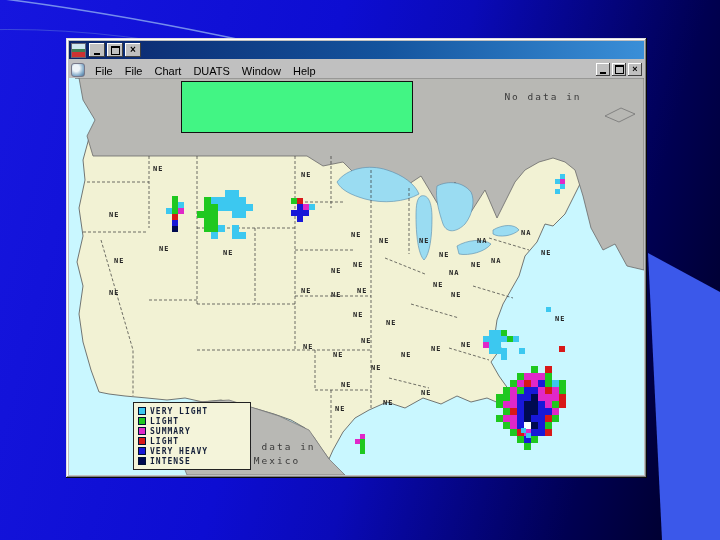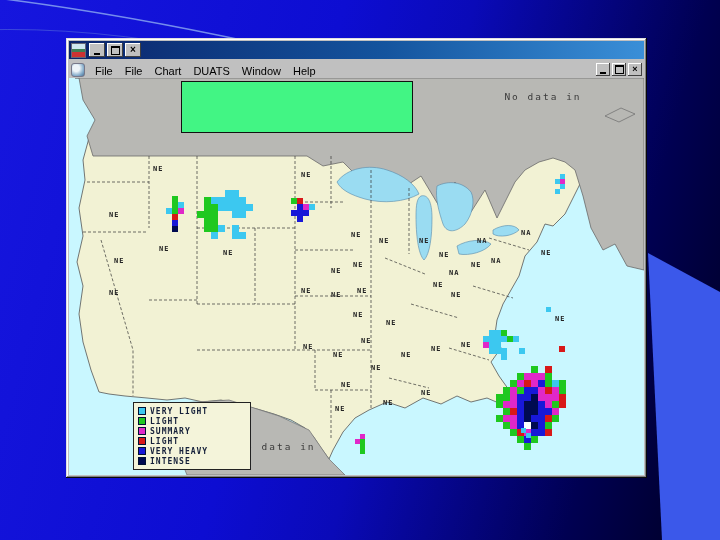--- a/index.html
+++ b/index.html
@@ -148,20 +148,21 @@
       </svg>
 
       <div class="overlay" id="map-overlay">
         <div class="hdr-box">
         </div>
         <div class="nodata nd-canada">
           <div>No data in</div>
         </div>
         <div class="nodata nd-mexico">
           <div>No data in</div>
+          <div>Mexico</div>
         </div>
         <div class="legend" id="legend-rows">
             <div class="legend-row">
               <span class="legend-sw" style="background: rgb(60, 200, 240);"></span>
               <span class="legend-lb">VERY LIGHT</span>
             </div>
             <div class="legend-row">
               <span class="legend-sw" style="background: rgb(31, 200, 31);"></span>
               <span class="legend-lb">LIGHT</span>
             </div>

